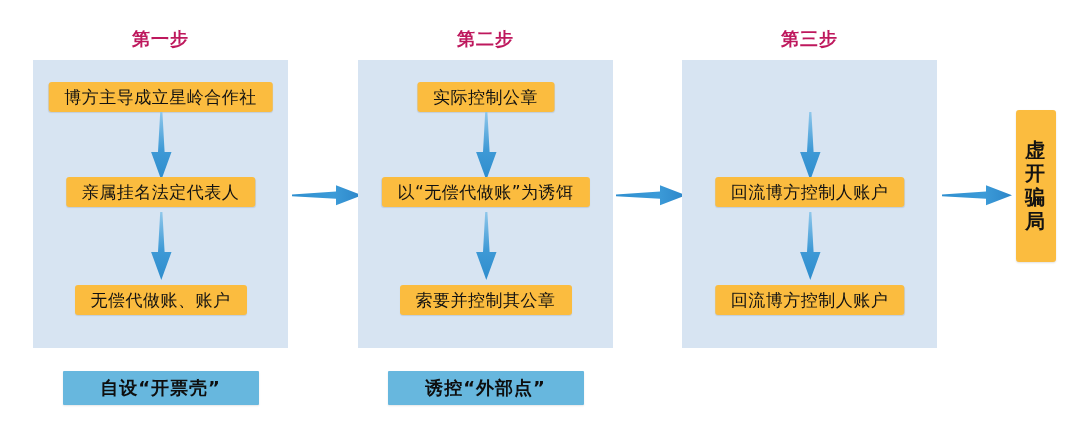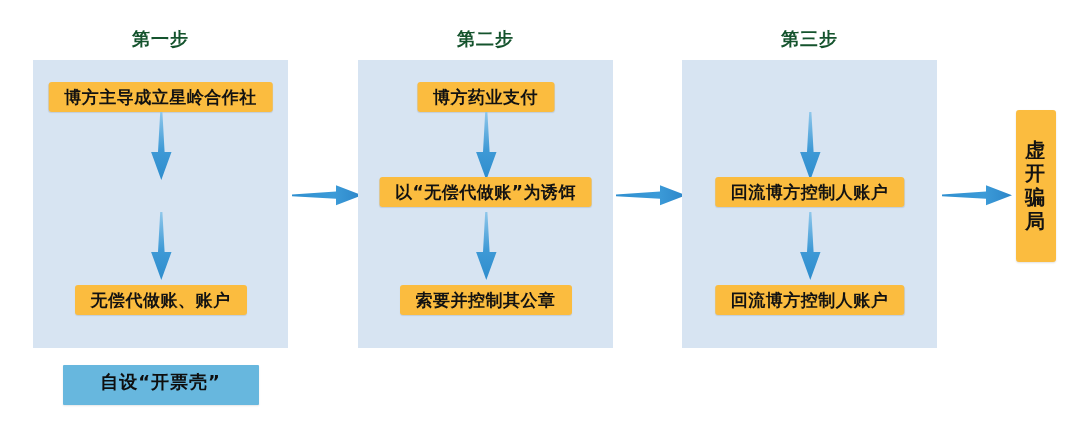--- a/index.html
+++ b/index.html
@@ -30,21 +30,21 @@
   }
 
   .step-title {
     position: absolute;
     top: 28px;
     left: 0;
     width: 100%;
     text-align: center;
     font-size: 18px;
     font-weight: bold;
-    color: #14532d;
+    color: #be185d;
     letter-spacing: 1px;
     line-height: 22px;
     white-space: nowrap;
   }
 
   .panel {
     position: absolute;
     top: 60px;
     left: 0;
     width: 100%;
@@ -54,21 +54,21 @@
   }
 
   .node {
     position: absolute;
     left: 50%;
     transform: translateX(-50%);
     background: #fbbc3f;
     border-radius: 3px;
     color: #121212;
     font-size: 17px;
-    font-weight: bold;
+    font-weight: normal;
     letter-spacing: 0.5px;
     white-space: nowrap;
     text-align: center;
     line-height: 30px;
     height: 30px;
     padding: 0 16px;
     box-sizing: border-box;
     box-shadow: 0 1px 1px rgba(0,0,0,0.10);
   }
   .node.n1 { top: 22px; }
@@ -91,21 +91,21 @@
     bottom: 25px;
     left: 50%;
     transform: translateX(-50%);
     background: #67b7de;
     color: #0e0e0e;
     font-size: 18px;
     font-weight: bold;
     letter-spacing: 1px;
     white-space: nowrap;
     text-align: center;
-    height: 40px;
+    height: 34px;
     line-height: 34px;
     padding: 0 24px;
     min-width: 196px;
     box-sizing: border-box;
     border-radius: 1px;
     box-shadow: 0 1px 2px rgba(0,0,0,0.10);
   }
 
   
   .h-arrow {
@@ -148,20 +148,21 @@
           <defs>
             <linearGradient id="vg1" x1="0" y1="0" x2="0" y2="1">
               <stop offset="0%" stop-color="#8fc7ea"></stop>
               <stop offset="55%" stop-color="#3f9ad6"></stop>
               <stop offset="100%" stop-color="#2d8ccd"></stop>
             </linearGradient>
           </defs>
           <path d="M16.2 0 L18.4 0 L20.6 40 L27.5 40 L17.3 68 L7.1 40 L14 40 Z" fill="url(#vg1)"></path>
         </svg>
       </div>
+      <div class="node n2">亲属挂名法定代表人</div>
       <div class="v-arrow a2">
         <svg viewBox="0 0 34 72" width="34" height="72" xmlns="http://www.w3.org/2000/svg">
           <defs>
             <linearGradient id="vg2" x1="0" y1="0" x2="0" y2="1">
               <stop offset="0%" stop-color="#8fc7ea"></stop>
               <stop offset="55%" stop-color="#3f9ad6"></stop>
               <stop offset="100%" stop-color="#2d8ccd"></stop>
             </linearGradient>
           </defs>
           <path d="M16.2 0 L18.4 0 L20.6 40 L27.5 40 L17.3 68 L7.1 40 L14 40 Z" fill="url(#vg2)"></path>
@@ -181,21 +182,21 @@
           <stop offset="100%" stop-color="#2c86c9"></stop>
         </linearGradient>
       </defs>
       <path d="M0 16.4 L0 18.2 L44 20.8 L44 27.3 L70 17.2 L44 7.2 L44 13.6 Z" fill="url(#hg1)"></path>
     </svg>
   </div>
 
   <div class="step-col" style="left:358px; width:255px;border-radius:18px;">
     <div class="step-title">第二步</div>
     <div class="panel">
-      <div class="node n1">博方药业支付</div>
+      <div class="node n1">实际控制公章</div>
       <div class="v-arrow a1">
         <svg viewBox="0 0 34 72" width="34" height="72" xmlns="http://www.w3.org/2000/svg">
           <defs>
             <linearGradient id="vg3" x1="0" y1="0" x2="0" y2="1">
               <stop offset="0%" stop-color="#8fc7ea"></stop>
               <stop offset="55%" stop-color="#3f9ad6"></stop>
               <stop offset="100%" stop-color="#2d8ccd"></stop>
             </linearGradient>
           </defs>
           <path d="M16.2 0 L18.4 0 L20.6 40 L27.5 40 L17.3 68 L7.1 40 L14 40 Z" fill="url(#vg3)"></path>
@@ -209,20 +210,21 @@
               <stop offset="0%" stop-color="#8fc7ea"></stop>
               <stop offset="55%" stop-color="#3f9ad6"></stop>
               <stop offset="100%" stop-color="#2d8ccd"></stop>
             </linearGradient>
           </defs>
           <path d="M16.2 0 L18.4 0 L20.6 40 L27.5 40 L17.3 68 L7.1 40 L14 40 Z" fill="url(#vg4)"></path>
         </svg>
       </div>
       <div class="node n3">索要并控制其公章</div>
     </div>
+    <div class="caption">诱控“外部点”</div>
   </div>
 
   <div class="h-arrow" style="left:616px;">
     <svg viewBox="0 0 72 34" width="72" height="34" xmlns="http://www.w3.org/2000/svg">
       <defs>
         <linearGradient id="hg2" x1="0" y1="0" x2="1" y2="0">
           <stop offset="0%" stop-color="#2f8fd0"></stop>
           <stop offset="60%" stop-color="#3c9bd8"></stop>
           <stop offset="100%" stop-color="#2c86c9"></stop>
         </linearGradient>

